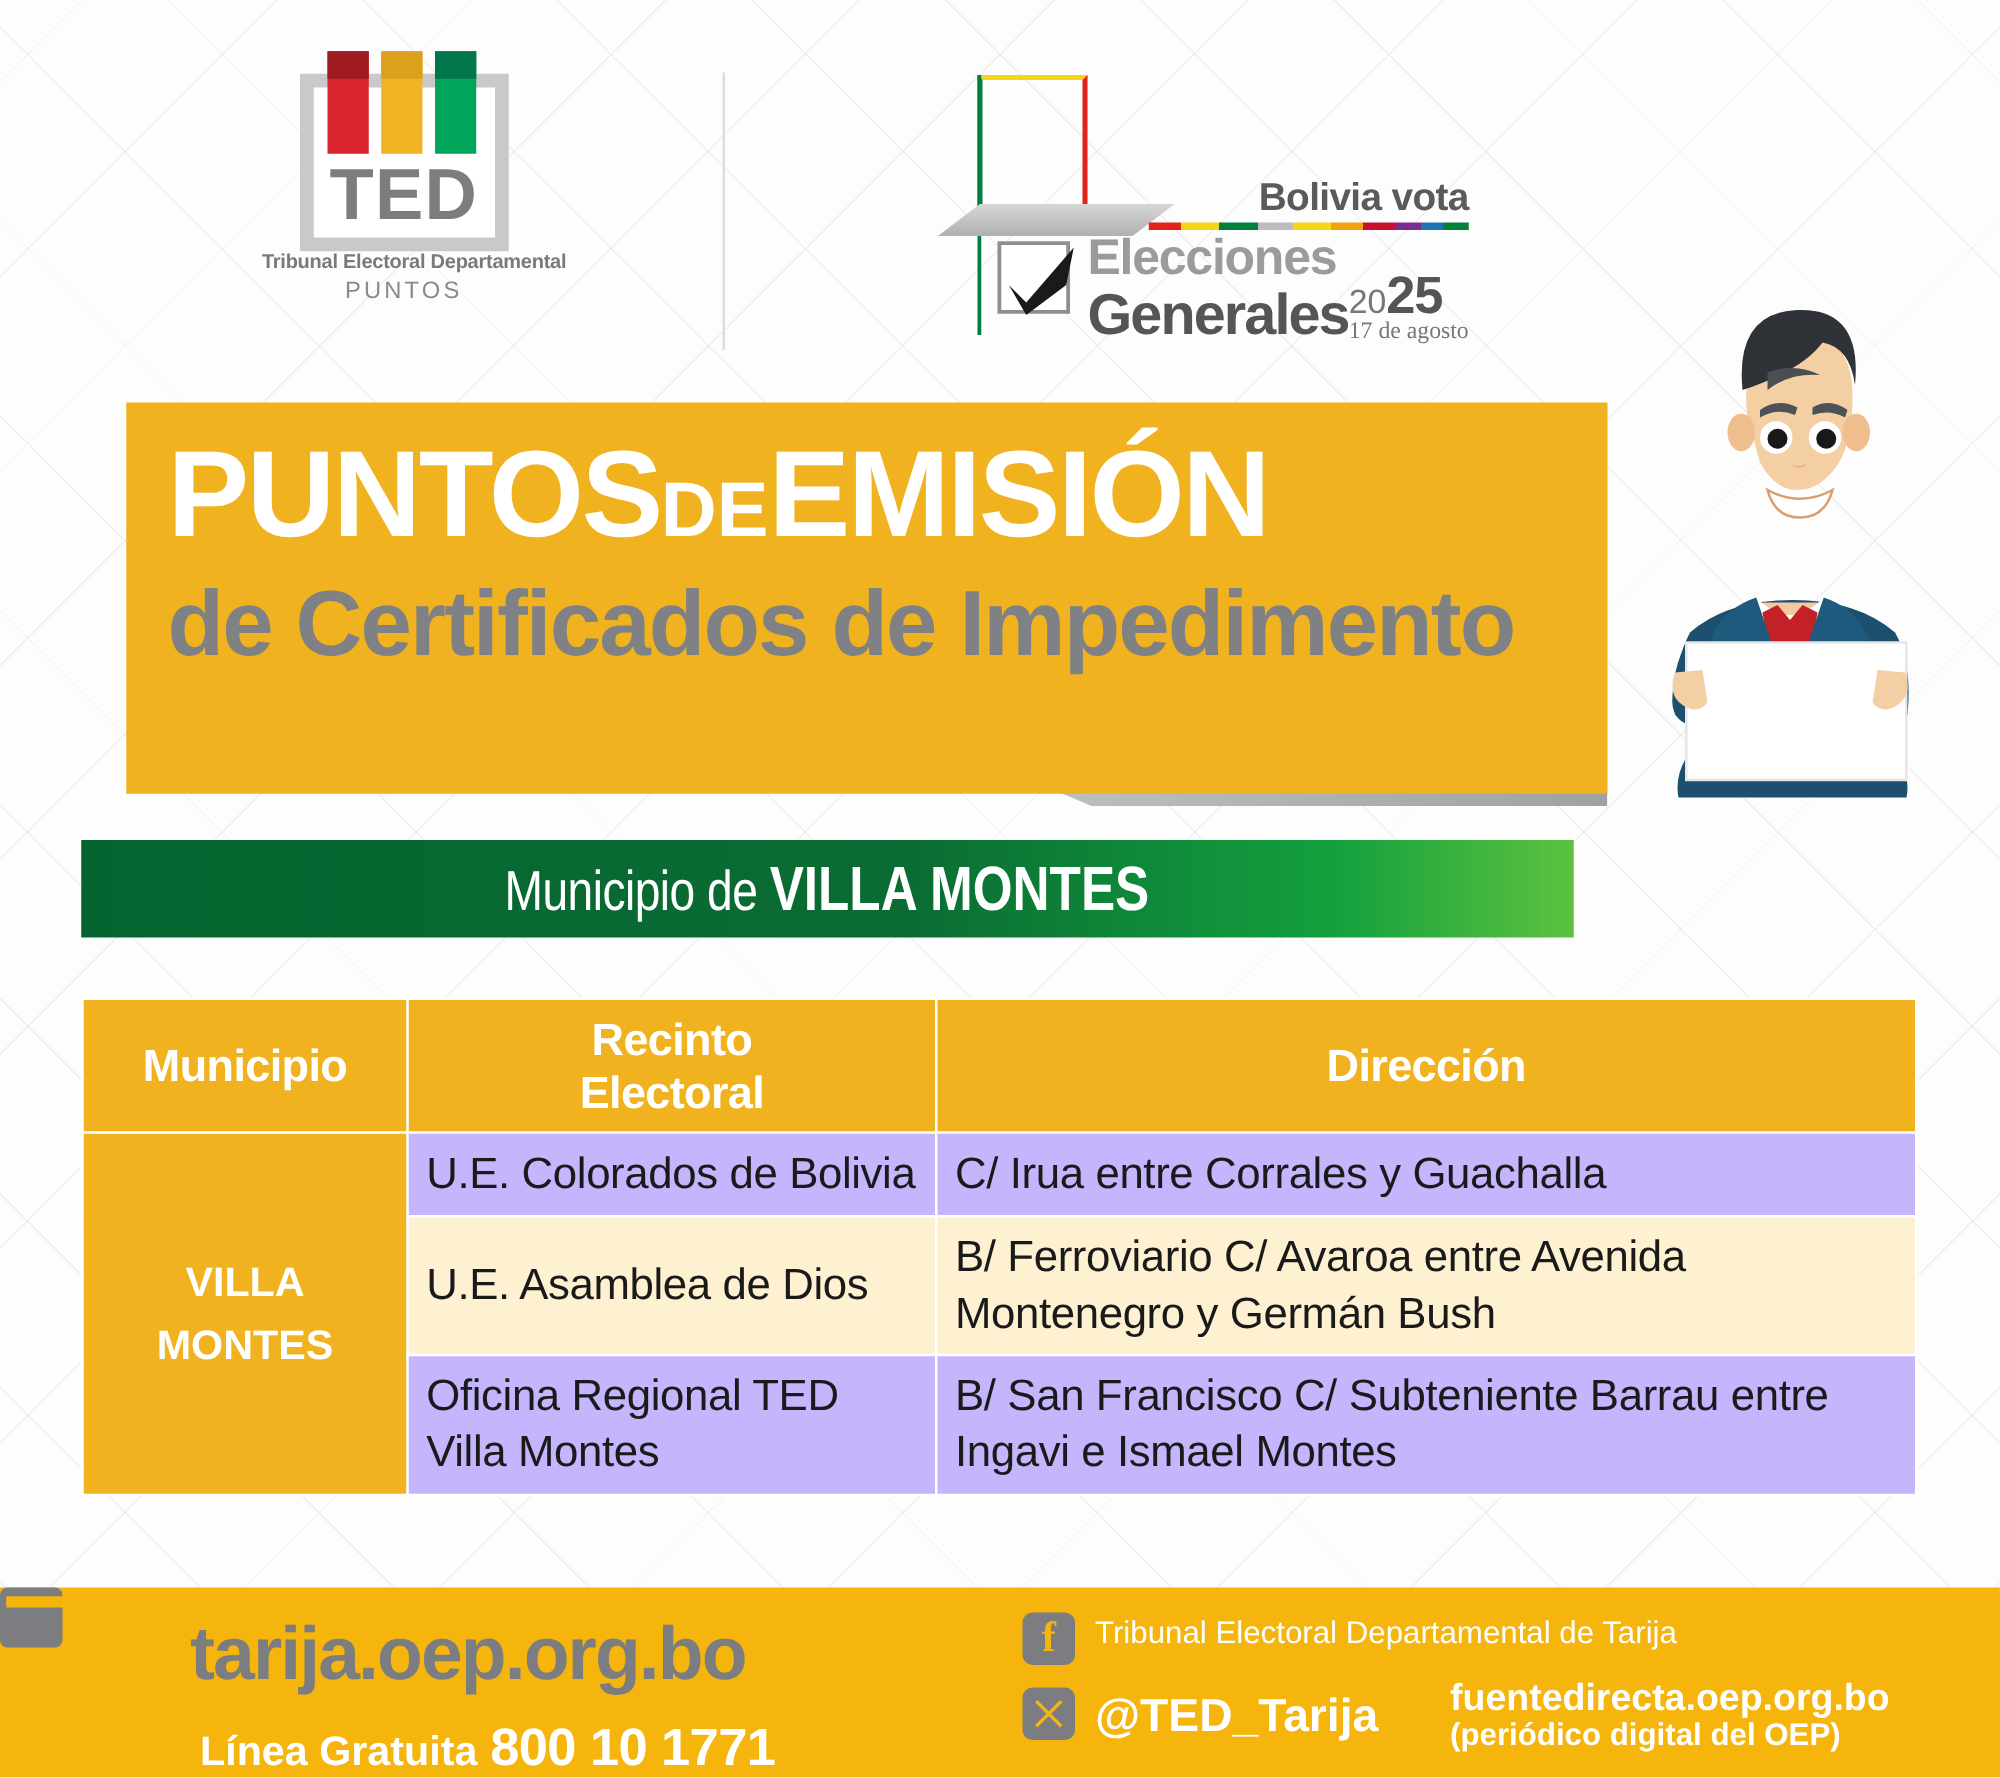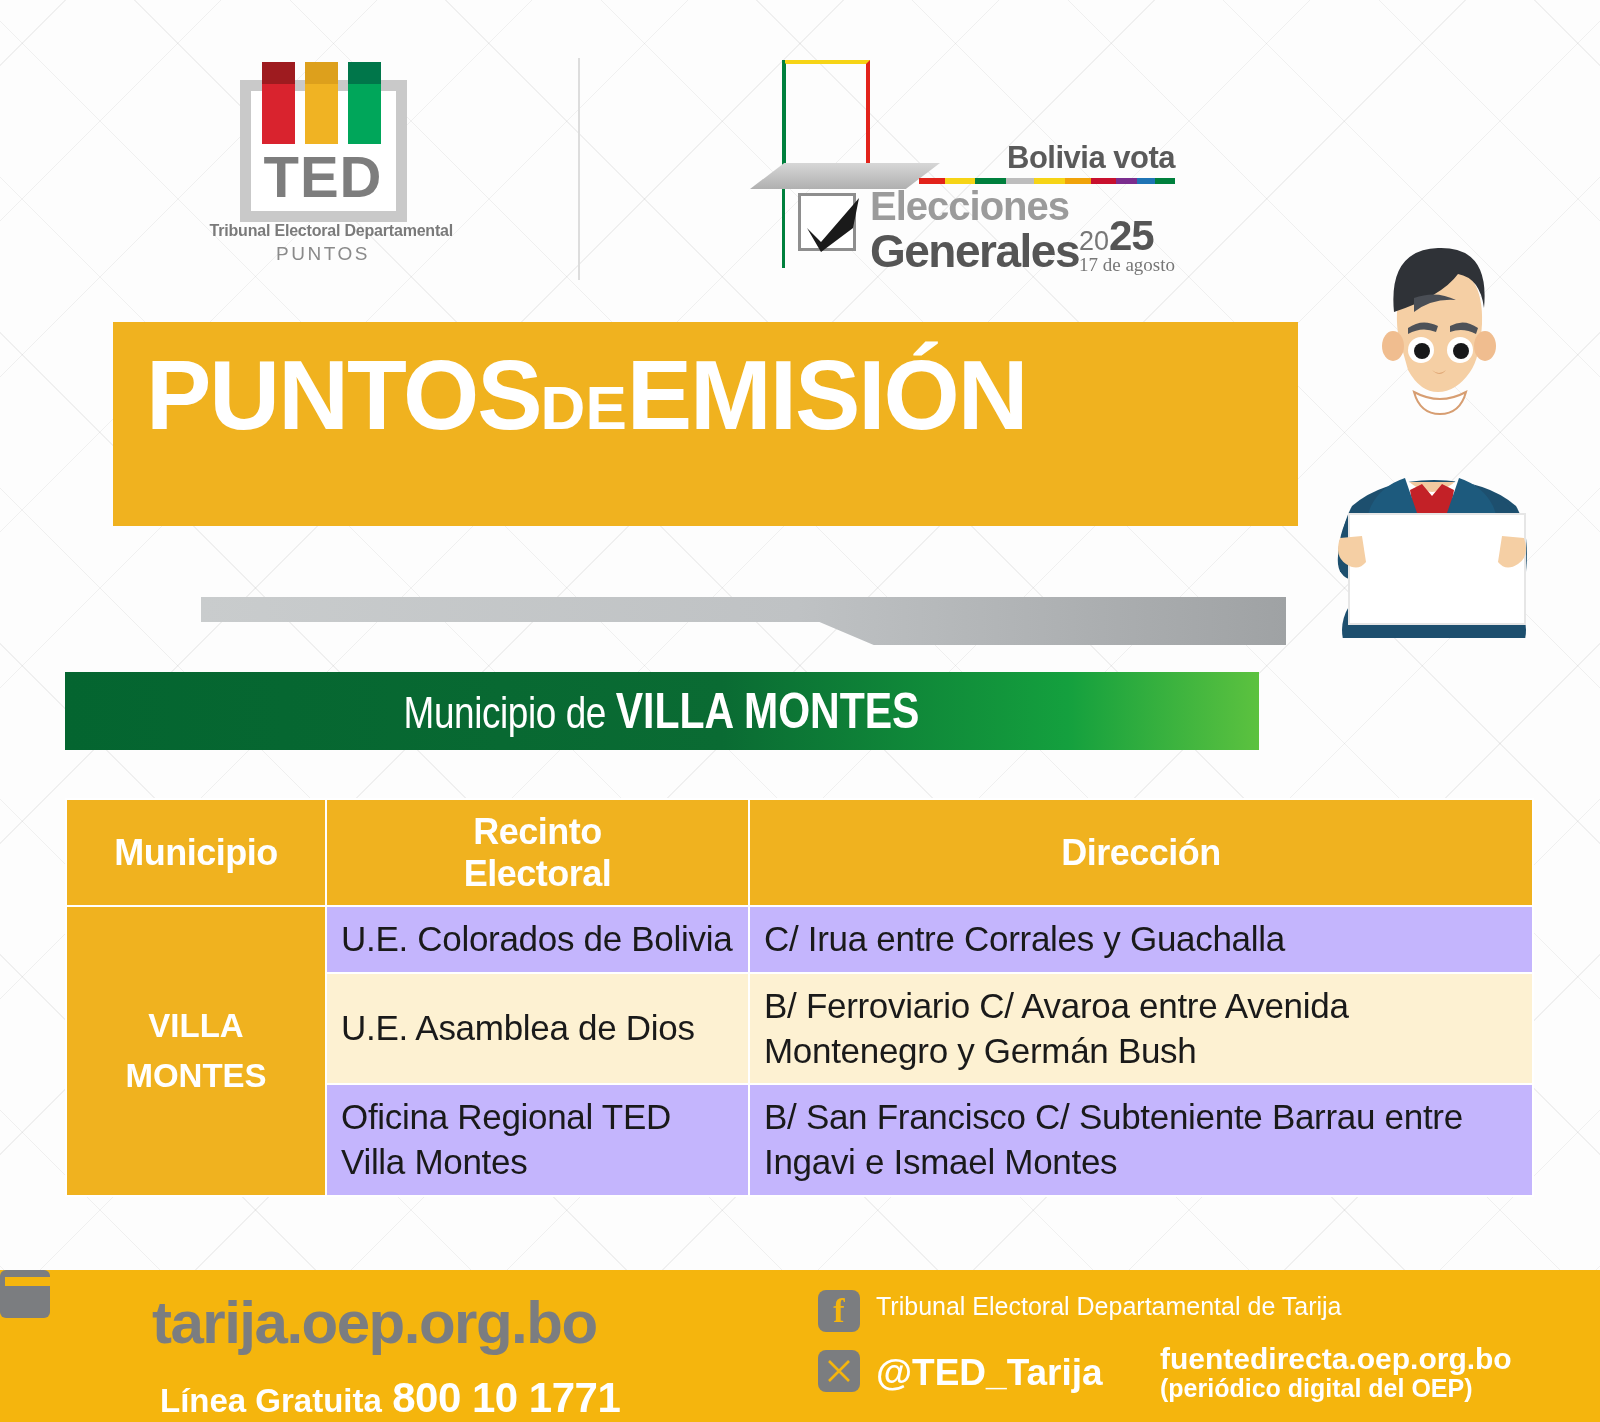--- a/index.html
+++ b/index.html
@@ -17,21 +17,21 @@
     background-color: #fdfdfd;
     background-image:
       repeating-linear-gradient(45deg,  rgba(150,150,150,.13) 0 1px, rgba(0,0,0,0) 1px 110px),
       repeating-linear-gradient(-45deg, rgba(150,150,150,.13) 0 1px, rgba(0,0,0,0) 1px 110px);
     z-index: 0;
   }
 
   .layer { position: absolute; z-index: 2; }
 
   
-  #ted-logo { left: 193px; top: 62px; width: 260px; }
+  #ted-logo { left: 193px; top: 41px; width: 260px; }
   .ted-mark {
     position: relative;
     width: 167px; height: 160px;
     margin: 0 auto;
   }
   .ted-frame {
     position: absolute; left: 0; top: 18px;
     width: 167px; height: 142px;
     border: 11px solid #c9c9c9;
     background: #ffffff;
@@ -127,21 +127,21 @@
   }
 
   
   #headline-shadow {
     left: 201px; top: 597px; width: 1085px; height: 48px;
     background: linear-gradient(90deg,#c9cccd 0%, #bfc2c4 55%, #9fa2a4 100%);
     clip-path: polygon(0% 0%, 100% 0%, 100% 100%, 62% 100%, 57% 52%, 0% 52%);
     z-index: 1;
   }
   #headline-banner {
-    left: 113px; top: 322px; width: 1185px; height: 204px;
+    left: 101px; top: 322px; width: 1185px; height: 313px;
     background: #f0b21f;
     z-index: 3;
     padding-left: 28px;
   }
   .title-line1 {
     position: absolute; left: 33px; top: 24px;
     font-size: 98px; font-weight: bold; color: #ffffff;
     letter-spacing: -2px; white-space: nowrap; line-height: 1;
   }
   .title-line1 .small { font-size: 62px; letter-spacing: 0px; }
@@ -317,20 +317,21 @@
     <span class="year-20">20</span><span class="year-25">25</span>
     <div class="year-date">17 de agosto</div>
   </div>
 </div>
 
 <div class="layer" id="headline-shadow"></div>
 <div class="layer" id="headline-banner">
   <div class="title-line1">
     <span>PUNTOS</span><span class="small">DE</span><span>EMISIÓN</span>
   </div>
+  <div class="title-line2">de Certificados de Impedimento</div>
 </div>
 
 <div class="layer" id="character">
   <svg width="270" height="400" viewBox="0 0 270 400">
     <ellipse cx="132" cy="392" rx="92" ry="62" fill="#1d4f6e"></ellipse>
     <path d="M50 268 q-14 26 -12 66 h186 q4 -42 -10 -66 q-30 -26 -82 -26 q-52 0 -82 26 Z" fill="#1d4f6e"></path>
     <path d="M108 244 h44 v34 q-22 16 -44 0 Z" fill="#f2c9a0"></path>
     <path d="M60 262 q-22 18 -24 56 q-2 20 14 24 l24 -8 q-6 -34 2 -56 Z" fill="#1d4f6e"></path>
     <path d="M200 262 q22 18 24 56 q2 20 -14 24 l-24 -8 q6 -34 -2 -56 Z" fill="#1d4f6e"></path>
     <path d="M103 240 q14 14 27 14 q13 0 27 -14 l16 8 l-20 70 h-46 l-20 -70 Z" fill="#ffffff"></path>

